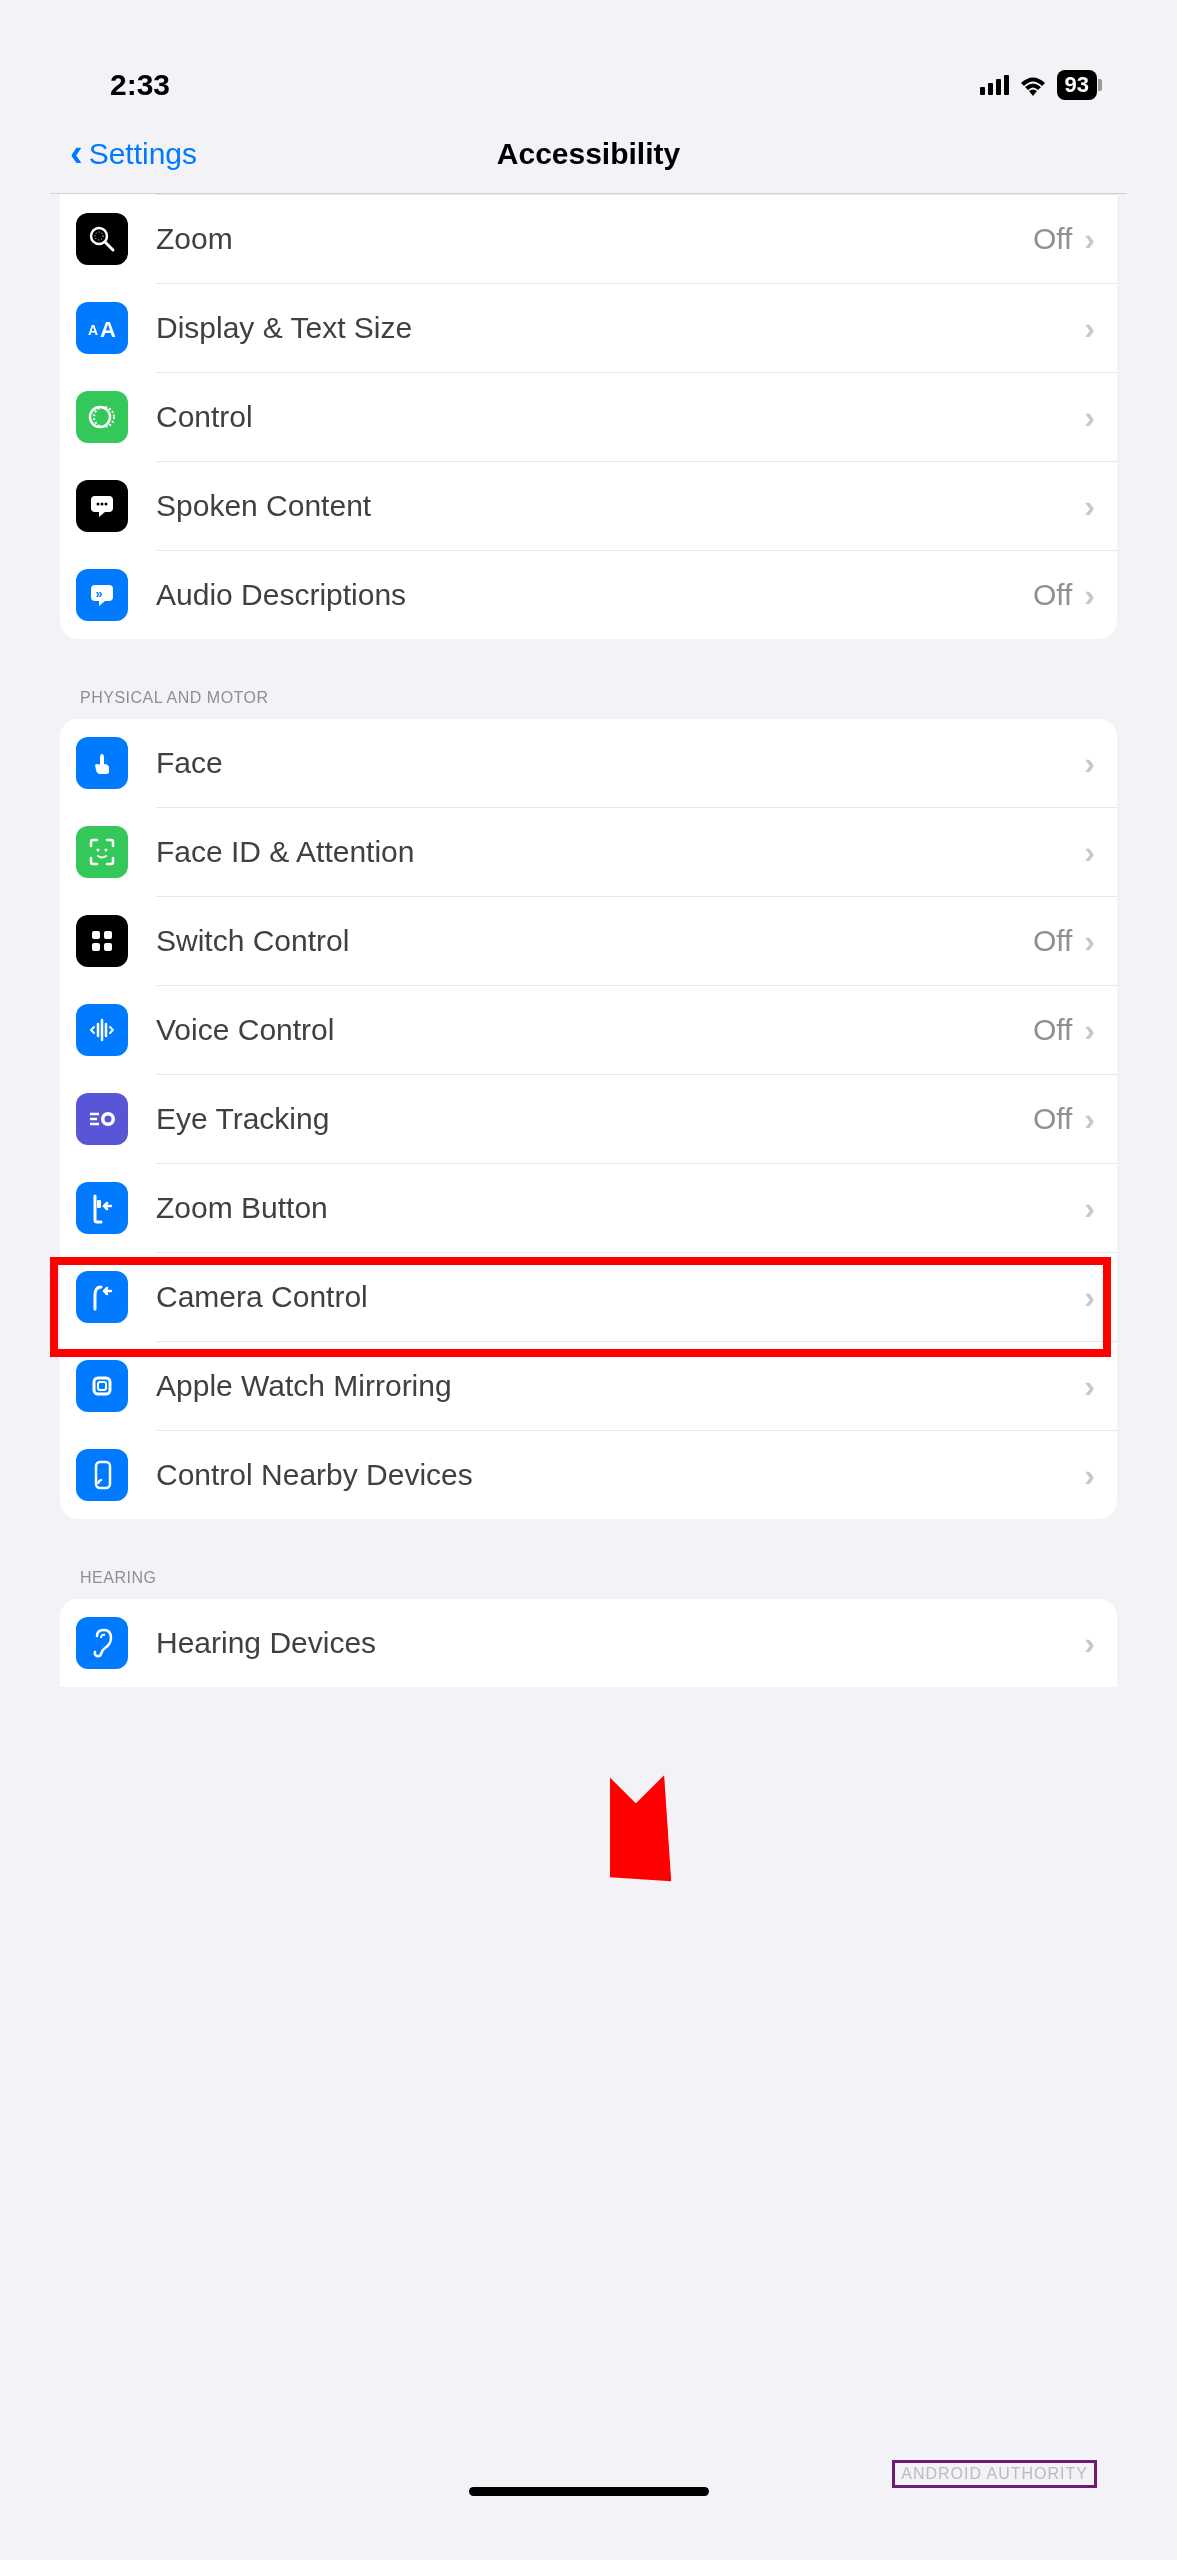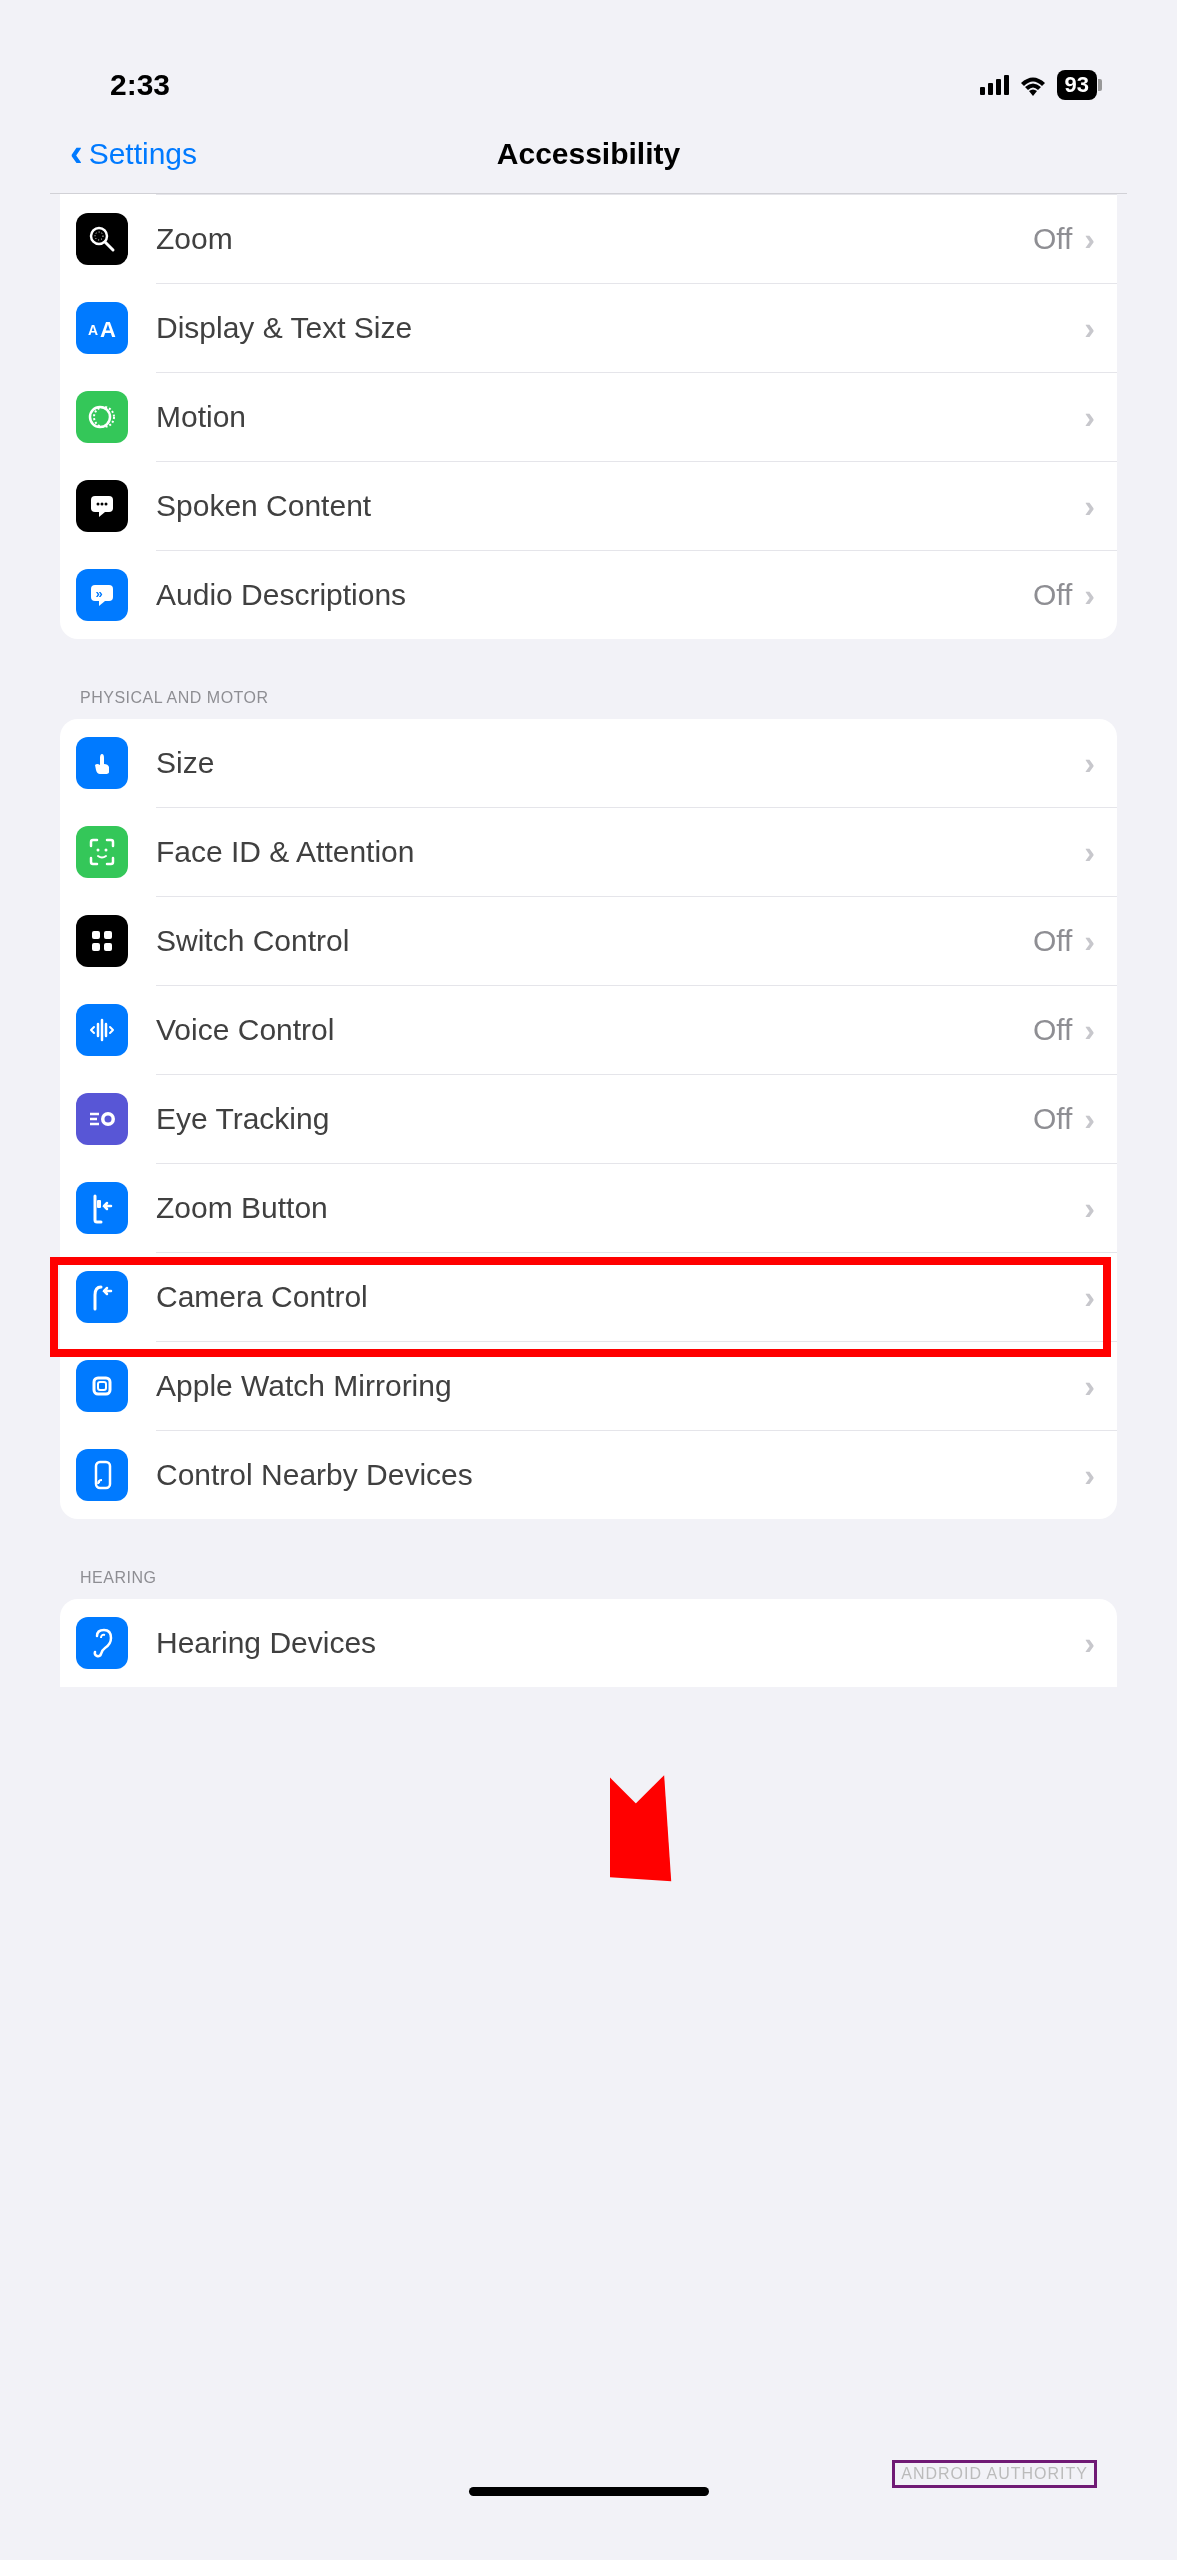--- a/index.html
+++ b/index.html
@@ -230,21 +230,21 @@
       <span class="chevron-right">›</span>
     </div>
     <div class="row-divider"></div>
     <div class="settings-row">
       <div class="setting-icon icon-green">
         <svg width="32" height="32" viewBox="0 0 32 32">
             <circle cx="18" cy="16" r="10" fill="none" stroke="#fff" stroke-width="2" stroke-dasharray="2 2"></circle>
             <circle cx="14" cy="16" r="10" fill="none" stroke="#fff" stroke-width="2.5"></circle>
           </svg>
       </div>
-      <span class="setting-label">Motion</span>
+      <span class="setting-label">Control</span>
       <span class="chevron-right">›</span>
     </div>
     <div class="row-divider"></div>
     <div class="settings-row">
       <div class="setting-icon icon-black">
         <svg width="30" height="30" viewBox="0 0 30 30">
             <rect x="4" y="5" width="22" height="16" rx="4" fill="#fff"></rect>
             <path d="M12 21 L12 26 L18 21 Z" fill="#fff"></path>
             <circle cx="11" cy="13" r="1.5" fill="#000"></circle>
             <circle cx="15" cy="13" r="1.5" fill="#000"></circle>
@@ -270,21 +270,21 @@
   </div>
 
   <div class="section-header">PHYSICAL AND MOTOR</div>
   <div class="settings-group">
     <div class="settings-row">
       <div class="setting-icon icon-blue">
         <svg width="30" height="30" viewBox="0 0 30 30">
             <path d="M15 6 Q17 6 17 10 L17 16 Q21 16 22 19 L22 24 Q22 26 18 26 L13 26 Q10 26 9 22 L8 17 Q10 15 13 17 L13 10 Q13 6 15 6 Z" fill="#fff"></path>
           </svg>
       </div>
-      <span class="setting-label">Size</span>
+      <span class="setting-label">Face</span>
       <span class="chevron-right">›</span>
     </div>
     <div class="row-divider"></div>
     <div class="settings-row">
       <div class="setting-icon icon-green">
         <svg width="32" height="32" viewBox="0 0 32 32">
             <path d="M5 10 L5 6 Q5 4 7 4 L11 4 M21 4 L25 4 Q27 4 27 6 L27 10 M27 22 L27 26 Q27 28 25 28 L21 28 M11 28 L7 28 Q5 28 5 26 L5 22" fill="none" stroke="#fff" stroke-width="2.5" stroke-linecap="round"></path>
             <circle cx="12" cy="14" r="1.5" fill="#fff"></circle>
             <circle cx="20" cy="14" r="1.5" fill="#fff"></circle>
             <path d="M12 20 Q16 23 20 20" fill="none" stroke="#fff" stroke-width="2" stroke-linecap="round"></path>

